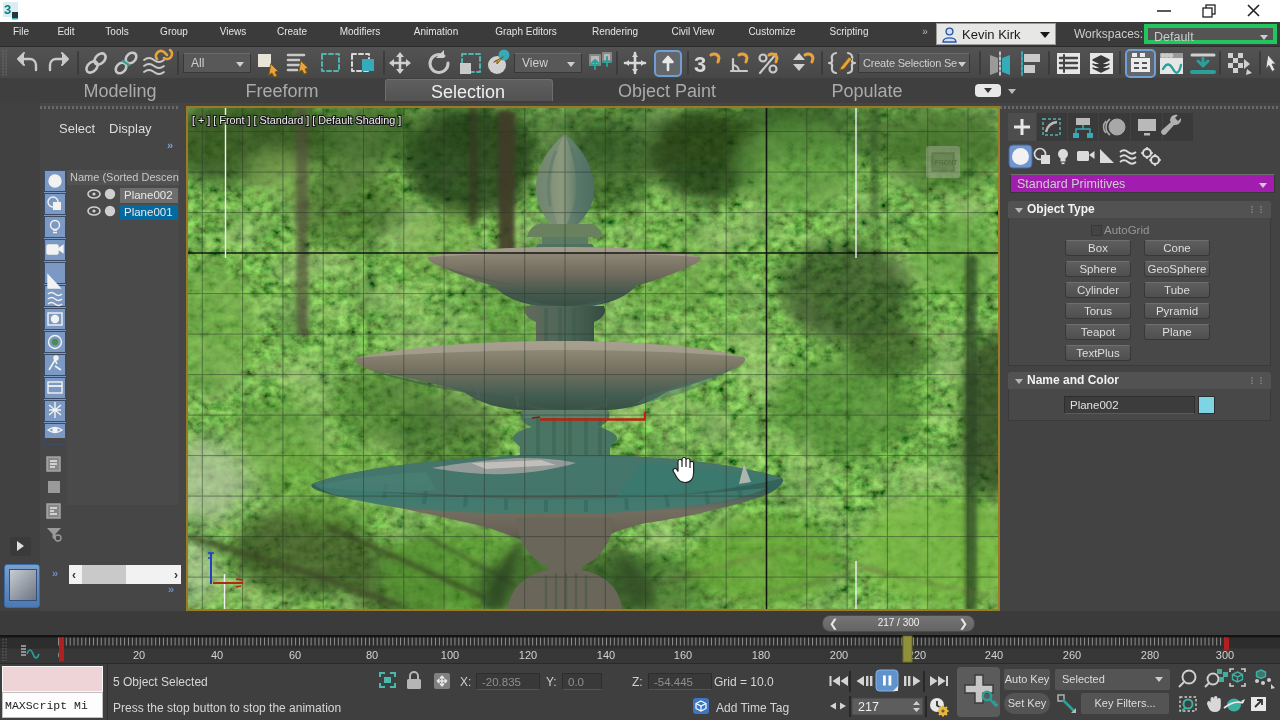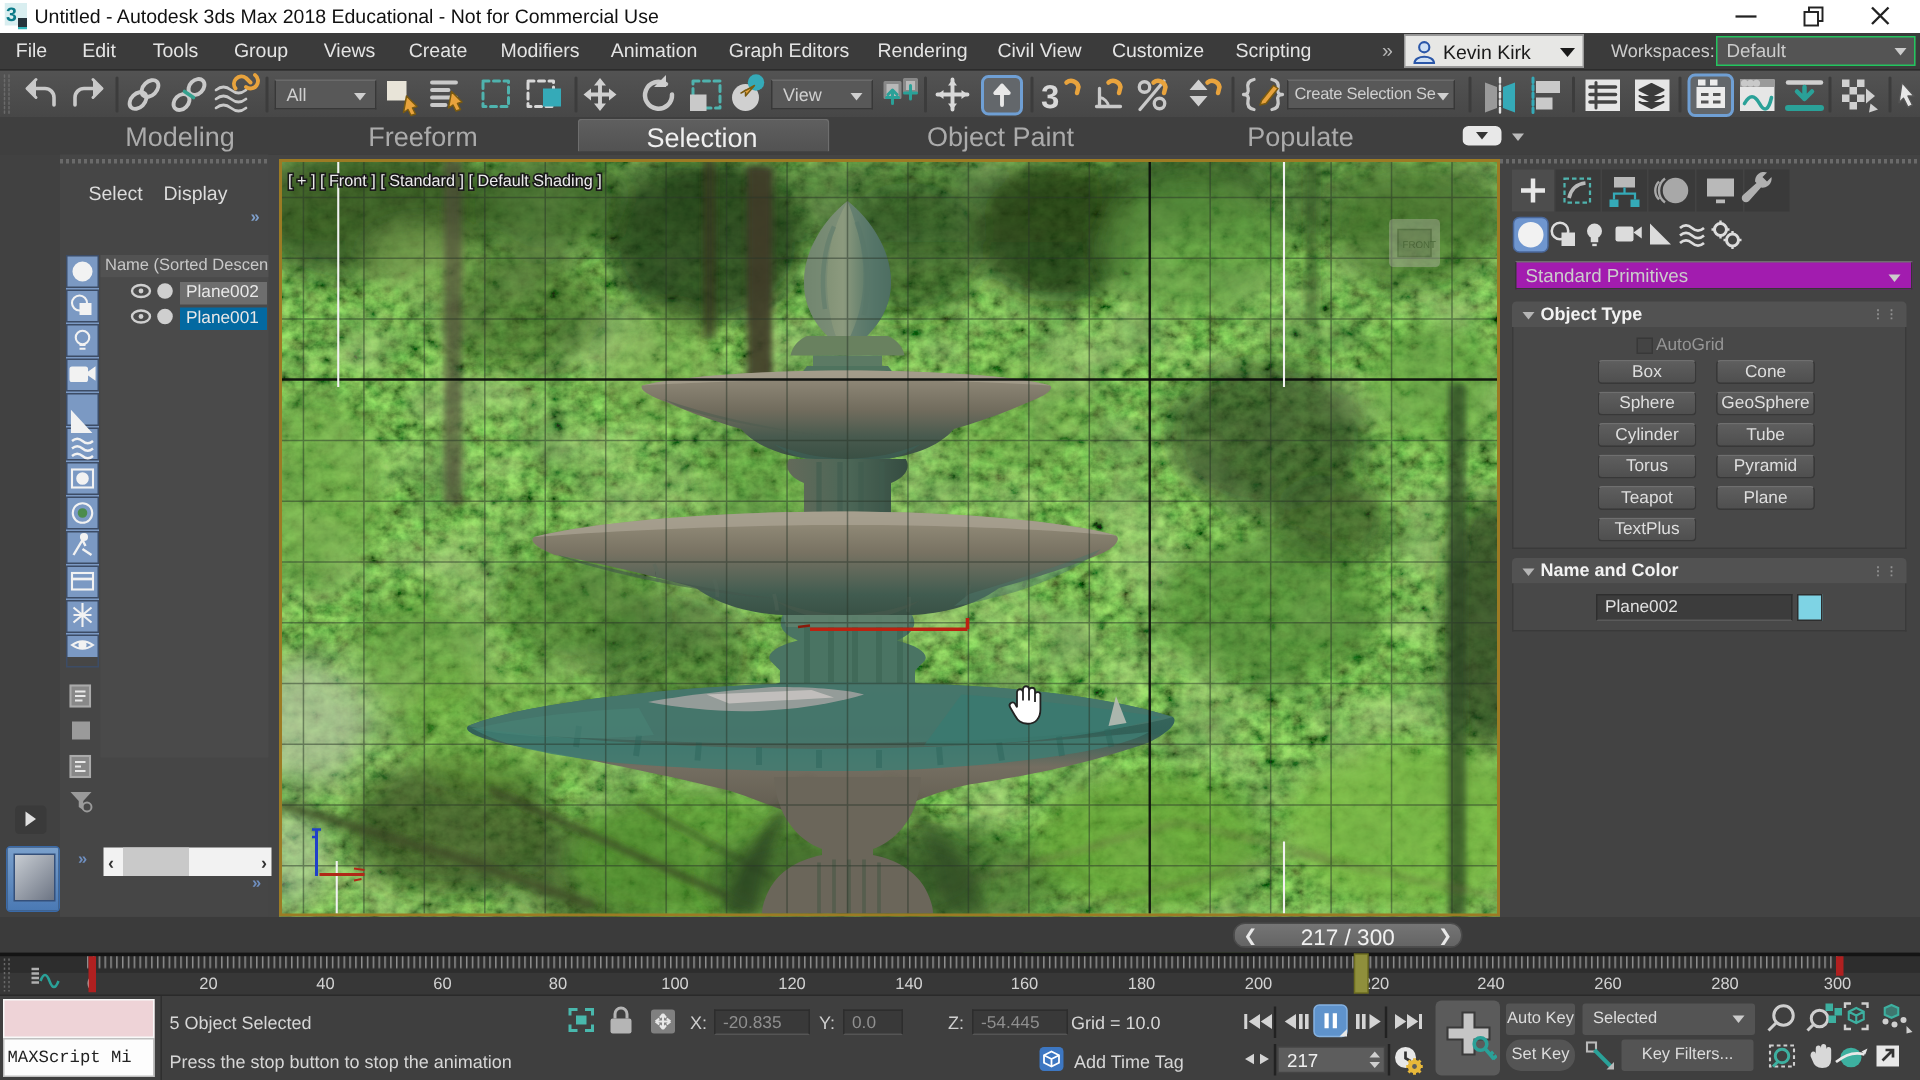--- a/index.html
+++ b/index.html
@@ -4,21 +4,21 @@
 <style>
   html,body{margin:0;padding:0;width:1280px;height:720px;overflow:hidden;background:#474747;
     font-family:"Liberation Sans",sans-serif;-webkit-font-smoothing:antialiased;}
   .abs{position:absolute;}
   #stage{position:relative;width:1280px;height:720px;}
   
   #titlebar{left:0;top:0;width:1280px;height:22px;background:#ffffff;color:#000;}
   #title-text{left:23px;top:3px;font-size:13px;color:#111;}
   
   #menubar{left:0;top:22px;width:1280px;height:24px;background:#3b3b3b;border-bottom:1px solid #2e2e2e;}
-  .menu-item{position:absolute;top:4px;transform:translateX(-50%);font-size:13px;color:#e4e4e4;}
+  .menu-item{position:absolute;top:4px;transform:translateX(-50%);font-size:10px;color:#e4e4e4;}
   
   #toolbar{left:0;top:46px;width:1280px;height:32px;background:linear-gradient(#535353,#474747);border-top:1px solid #2c2c2c;box-sizing:border-box;}
   .tb-drop{position:absolute;height:20px;background:#585858;border:1px solid #383838;border-top-color:#6a6a6a;color:#cfcfcf;font-size:12px;line-height:19px;padding-left:7px;box-sizing:border-box;}
   .tb-arrow{position:absolute;right:6px;top:8px;width:0;height:0;border-left:4px solid transparent;border-right:4px solid transparent;border-top:5px solid #cfcfcf;}
   
   #ribbon{left:0;top:78px;width:1280px;height:25px;background:#3f3f3f;border-bottom:1px solid #333;}
   .rtab{position:absolute;top:3px;transform:translateX(-50%);font-size:18px;color:#ababab;}
   #rtab-sel{left:385px;top:1px;width:168px;height:22px;background:linear-gradient(#5f5f5f,#525252);border:1px solid #6e6e6e;border-bottom:none;border-radius:3px 3px 0 0;box-sizing:border-box;}
   
   #mainbg{left:0;top:103px;width:1280px;height:509px;background:#454545;}
@@ -45,21 +45,20 @@
 <body>
 <div id="stage">
 
   <div id="titlebar" class="abs">
     <svg class="abs" style="left:3px;top:2px" width="18" height="18" viewBox="0 0 18 18">
       <rect x="0" y="0" width="15" height="15" fill="#d9eef0"></rect>
       <text x="1" y="12" font-size="13" font-weight="bold" fill="#0a7a88" font-family="Liberation Sans">3</text>
       <rect x="9" y="10" width="6" height="6" fill="#27343c"></rect>
       <rect x="9" y="16" width="6" height="1.5" fill="#35b5ba"></rect>
     </svg>
-    <div id="title-text" class="abs">Untitled - Autodesk 3ds Max 2018 Educational - Not for Commercial Use</div>
     <svg class="abs" style="left:1140px;top:0" width="140" height="22" viewBox="0 0 140 22">
       <line x1="17" y1="11" x2="31" y2="11" stroke="#222" stroke-width="1.5"></line>
       <rect x="66" y="5" width="9" height="9" fill="none" stroke="#222" stroke-width="1.3"></rect>
       <rect x="63" y="8" width="9" height="9" fill="#fff" stroke="#222" stroke-width="1.3"></rect>
       <path d="M108 5 L119 16 M119 5 L108 16" stroke="#222" stroke-width="1.6"></path>
     </svg>
   </div>
 
   <div id="menubar" class="abs">
     <span class="menu-item" style="left:21px">File</span>
@@ -78,21 +77,21 @@
     <span class="menu-item" style="left:925px;color:#b8b8b8">»</span>
     <div class="abs" style="left:936px;top:1px;width:120px;height:22px;background:#e7e7e5;border:1px solid #9a9a9a;box-sizing:border-box;">
       <svg class="abs" style="left:4px;top:2px" width="17" height="17" viewBox="0 0 17 17">
         <circle cx="8.5" cy="5.5" r="3.4" fill="#cfe0f4" stroke="#2a56a8" stroke-width="1.4"></circle>
         <path d="M2 16 C2 10.5 15 10.5 15 16 Z" fill="#cfe0f4" stroke="#2a56a8" stroke-width="1.4"></path>
       </svg>
       <span class="abs" style="left:25px;top:3px;font-size:13px;color:#1a1a1a">Kevin Kirk</span>
       <span class="abs" style="right:5px;top:8px;width:0;height:0;border-left:5px solid transparent;border-right:5px solid transparent;border-top:6px solid #1a1a1a"></span>
     </div>
     <span class="abs" style="left:1074px;top:5px;font-size:12px;color:#cccccc">Workspaces:</span>
-    <div class="abs" style="left:1144px;top:2px;width:133px;height:20px;background:#545454;border:1px solid #22c55e;box-sizing:border-box;">
+    <div class="abs" style="left:1144px;top:2px;width:133px;height:20px;background:#545454;border:4px solid #22c55e;box-sizing:border-box;">
       <span class="abs" style="left:6px;top:2px;font-size:12.5px;color:#cccccc">Default</span>
       <span class="abs" style="right:5px;top:7px;width:0;height:0;border-left:4px solid transparent;border-right:4px solid transparent;border-top:5px solid #ccc"></span>
     </div>
   </div>
 
   <div id="toolbar" class="abs">
     <svg id="tbicons" class="abs" style="left:0;top:0" width="1280" height="32" viewBox="0 0 1280 32">
       <g fill="none" stroke="#c9c9c9" stroke-width="2.4" stroke-linecap="round" stroke-linejoin="round">
 
         <g stroke="#6a6a6a" stroke-width="1" stroke-dasharray="1.5 1.5">
@@ -695,21 +694,21 @@
   <div class="rollbody abs" style="top:389px;height:32px;"></div>
   <div class="abs" style="left:1064px;top:396px;width:131px;height:18px;background:#3c3c3c;border:1px solid #2e2e2e;border-bottom-color:#5a5a5a;box-sizing:border-box;">
     <span class="abs" style="left:5px;top:2px;font-size:11.5px;color:#e0e0e0">Plane002</span>
   </div>
   <div class="abs" style="left:1198px;top:396px;width:17px;height:18px;background:#7ed3e4;border:1px solid #2e2e2e;box-sizing:border-box;"></div>
 
   <div id="tslider" class="abs">
     <div class="abs" style="left:822px;top:4px;width:153px;height:17px;background:linear-gradient(#757575,#646464);border:1px solid #4a4a4a;border-radius:8px;box-sizing:border-box;">
       <span class="abs" style="left:6px;top:1px;font-size:11px;color:#e8e8e8">❮</span>
       <span class="abs" style="right:6px;top:1px;font-size:11px;color:#e8e8e8">❯</span>
-      <span class="abs" style="left:0;top:1px;width:100%;text-align:center;font-size:15px;color:#f0f0f0">217 / 300</span>
+      <span class="abs" style="left:0;top:1px;width:100%;text-align:center;font-size:10px;color:#f0f0f0">217 / 300</span>
     </div>
   </div>
 
   <svg id="ruler" class="abs" width="1280" height="28" viewBox="0 0 1280 28">
     <defs>
       <pattern id="tickpat" x="58" y="0" width="3.8866" height="28" patternUnits="userSpaceOnUse">
         <rect x="0" y="0" width="1" height="10.5" fill="#8f8f8f"></rect>
       </pattern>
     </defs>
     <rect x="0" y="0" width="1280" height="28" fill="#373737"></rect>

